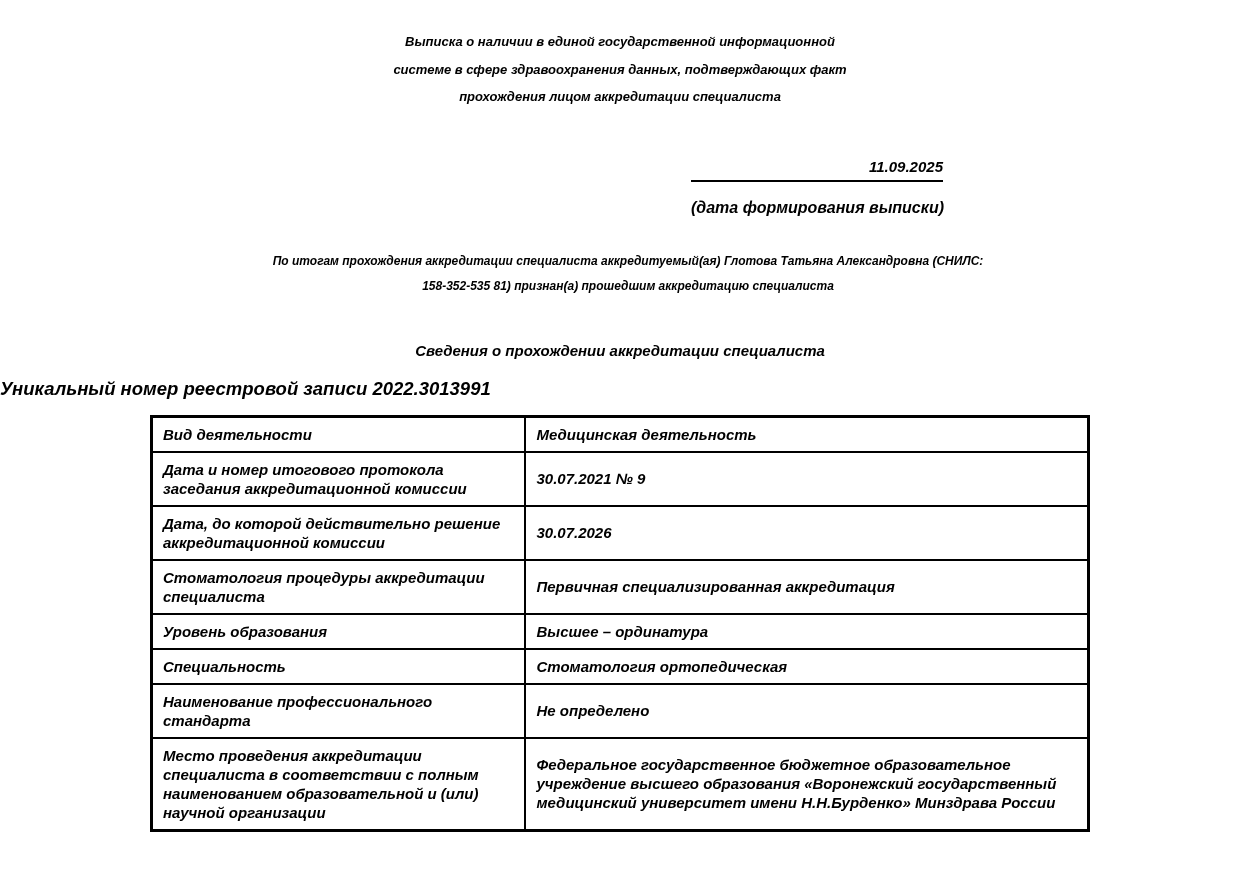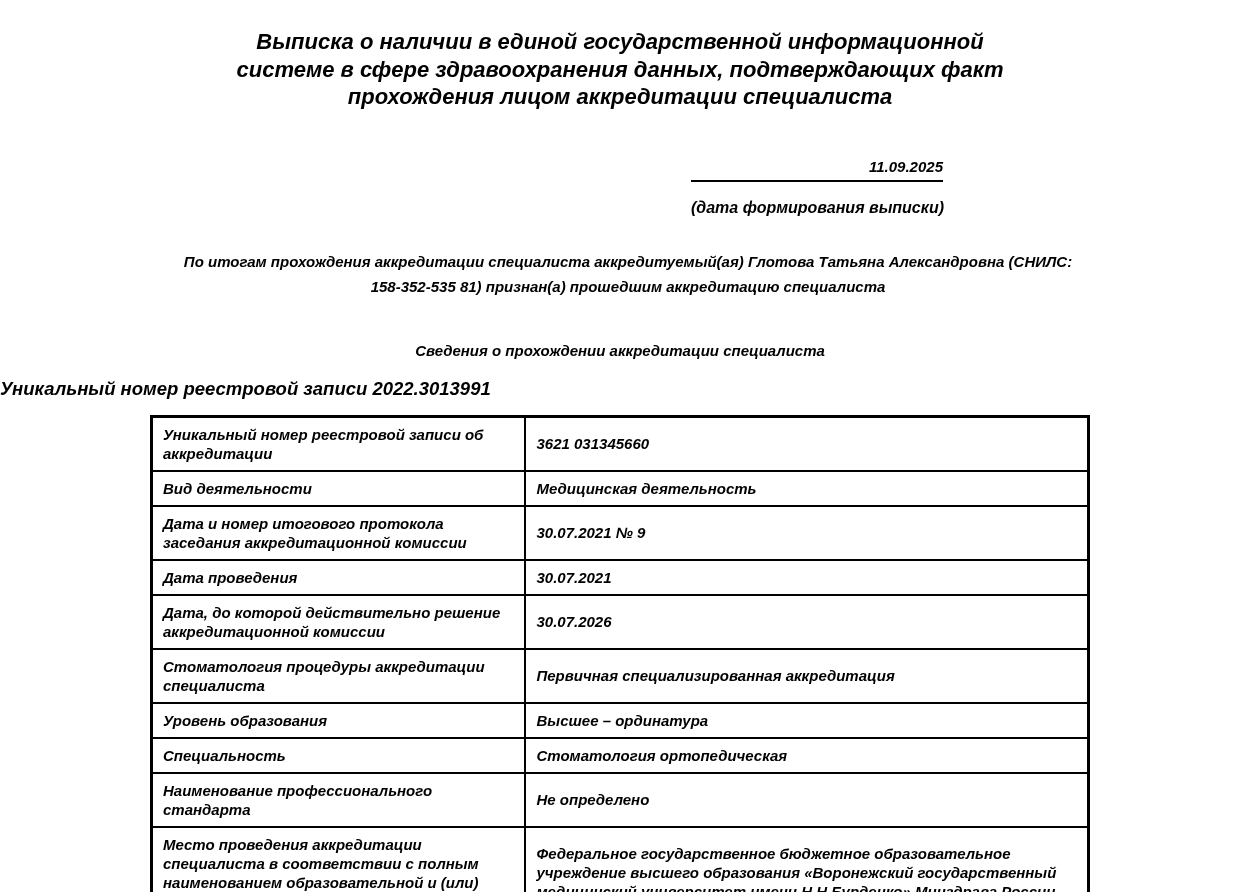--- a/index.html
+++ b/index.html
@@ -17,21 +17,21 @@
     }
     .page {
       position: relative;
       width: 1240px;
       height: 892px;
       background: #ffffff;
     }
     .doc-title {
       padding-top: 28px;
       text-align: center;
-      font-size: 22px;
+      font-size: 13px;
       line-height: 27.5px;
       white-space: pre-line;
     }
     .date-block {
       width: 252px;
       margin: 46px 297px 0 auto;
       text-align: right;
     }
     .date-value {
       font-size: 15px;
@@ -41,21 +41,21 @@
     }
     .date-caption {
       font-size: 16px;
       line-height: 19px;
       padding-top: 16px;
       white-space: nowrap;
     }
     .summary {
       margin-top: 32px;
       text-align: center;
-      font-size: 15px;
+      font-size: 12px;
       line-height: 25px;
       white-space: pre-line;
       padding-left: 16px;
     }
     .section-heading {
       margin-top: 43px;
       text-align: center;
       font-size: 15px;
       text-underline-offset: 3px;
     }
@@ -97,34 +97,26 @@
   <div class="summary">По итогам прохождения аккредитации специалиста аккредитуемый(ая) Глотова Татьяна Александровна (СНИЛС:
 158-352-535 81) признан(а) прошедшим аккредитацию специалиста</div>
 
   <div class="section-heading">Сведения о прохождении аккредитации специалиста</div>
 
   <div class="registry-heading">Уникальный номер реестровой записи 2022.3013991</div>
 
   <table class="acc-table">
     <tbody>
       <tr>
-        <td class="label-cell">Уникальный номер реестровой записи об аккредитации</td>
-        <td class="value-cell">3621 031345660</td>
-      </tr>
-      <tr>
         <td class="label-cell">Вид деятельности</td>
         <td class="value-cell">Медицинская деятельность</td>
       </tr>
       <tr>
         <td class="label-cell">Дата и номер итогового протокола заседания аккредитационной комиссии</td>
         <td class="value-cell">30.07.2021 № 9</td>
-      </tr>
-      <tr>
-        <td class="label-cell">Дата проведения</td>
-        <td class="value-cell">30.07.2021</td>
       </tr>
       <tr>
         <td class="label-cell">Дата, до которой действительно решение аккредитационной комиссии</td>
         <td class="value-cell">30.07.2026</td>
       </tr>
       <tr>
         <td class="label-cell">Стоматология процедуры аккредитации специалиста</td>
         <td class="value-cell">Первичная специализированная аккредитация</td>
       </tr>
       <tr>

